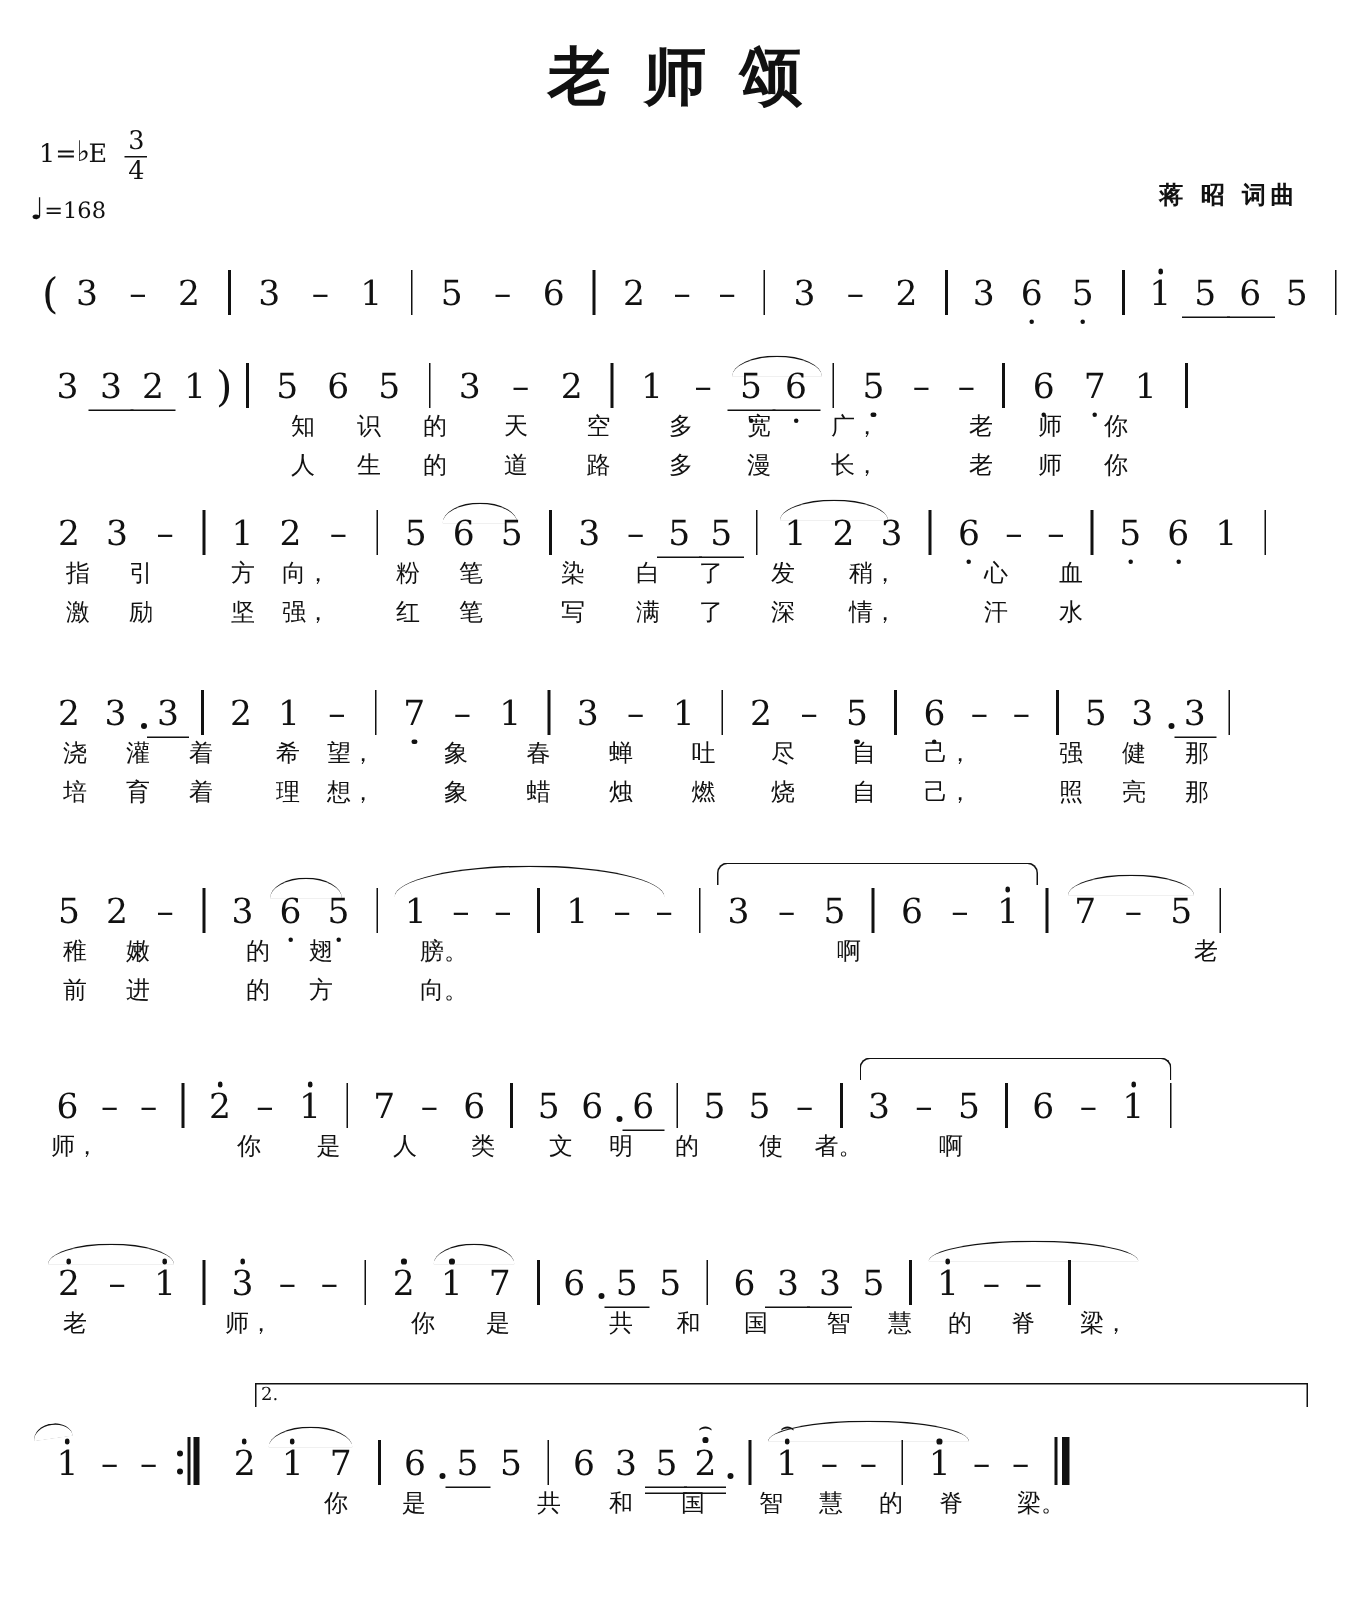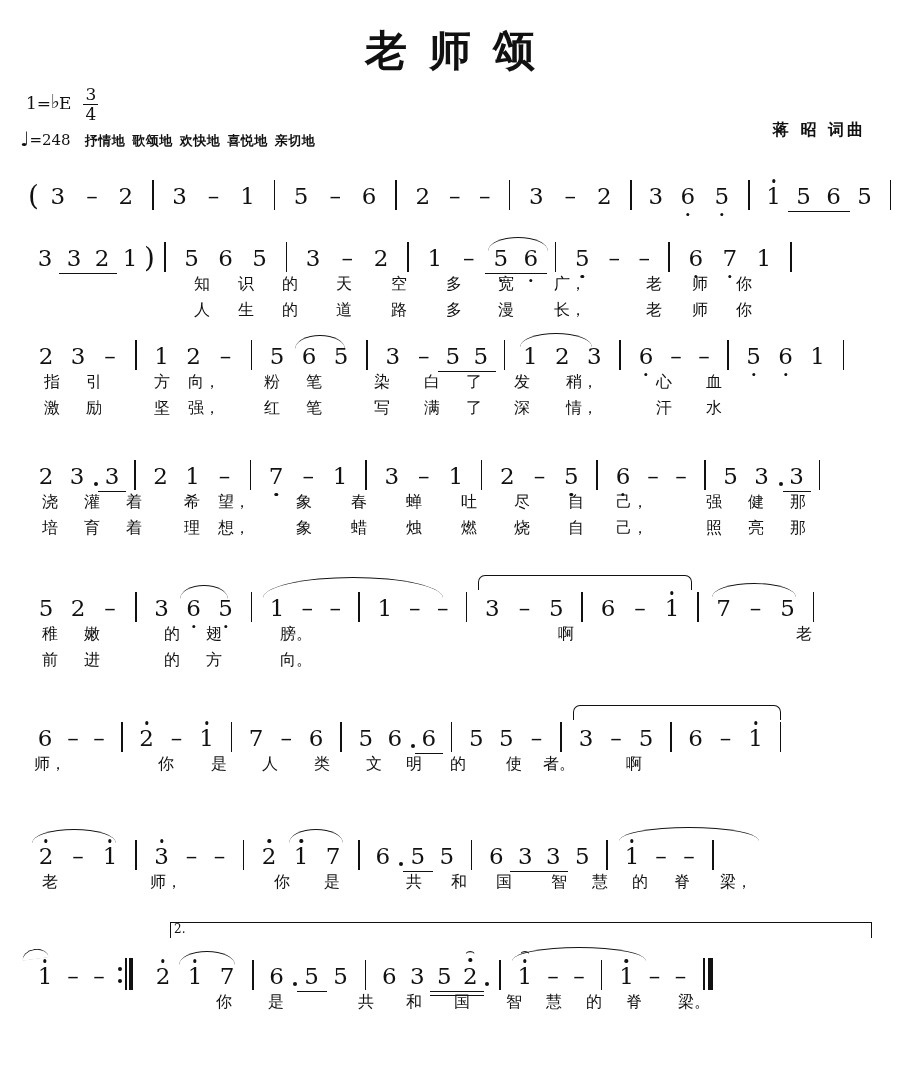--- a/index.html
+++ b/index.html
@@ -272,22 +272,21 @@
 
   <div id="key-block">
     <span class="key-sig"><span>1=</span><span class="flat-glyph">♭</span><span>E</span></span>
     <span class="meter">
       <span class="num">3</span>
       <span class="den">4</span>
     </span>
   </div>
 
   <div id="tempo-row">
-    <span><span class="note-glyph">♩</span><span>=248</span></span>
-    <span id="expression"><span>抒情地</span><span>歌颂地</span><span>欢快地</span><span>喜悦地</span><span>亲切地</span></span>
+    <span><span class="note-glyph">♩</span><span>=168</span></span>
   </div>
 
   <div id="credit">蒋 昭  词曲</div>
 </div>
 
 <div id="score">
 
   <section class="system">
     <div class="notes-row">
       <span class="paren">(</span>

